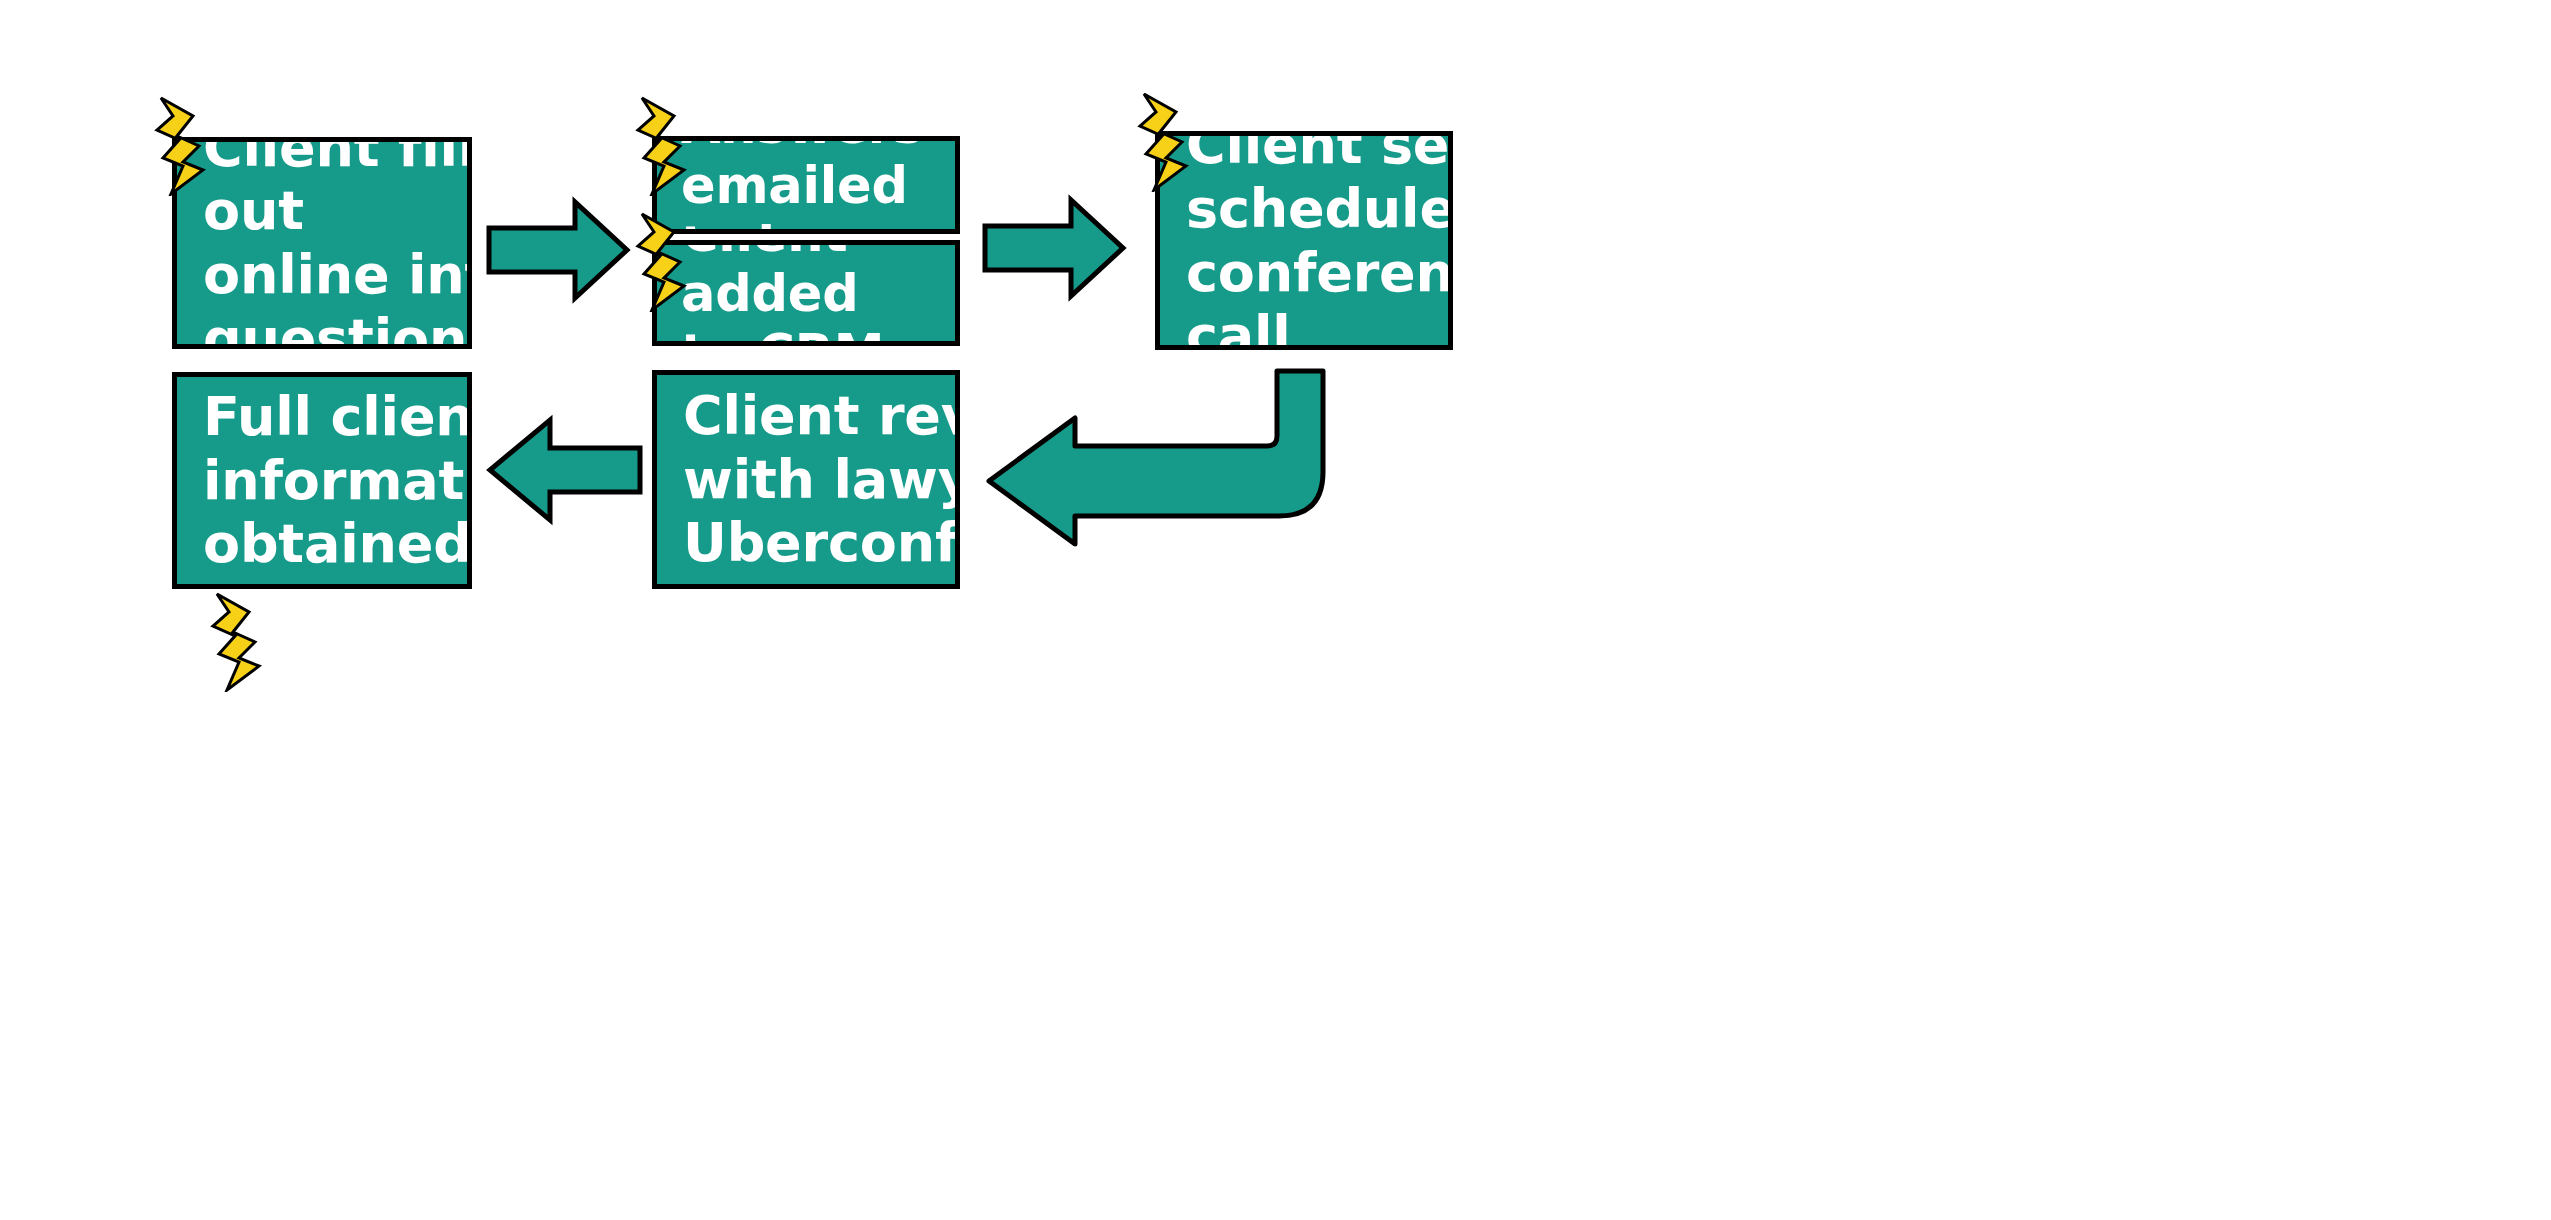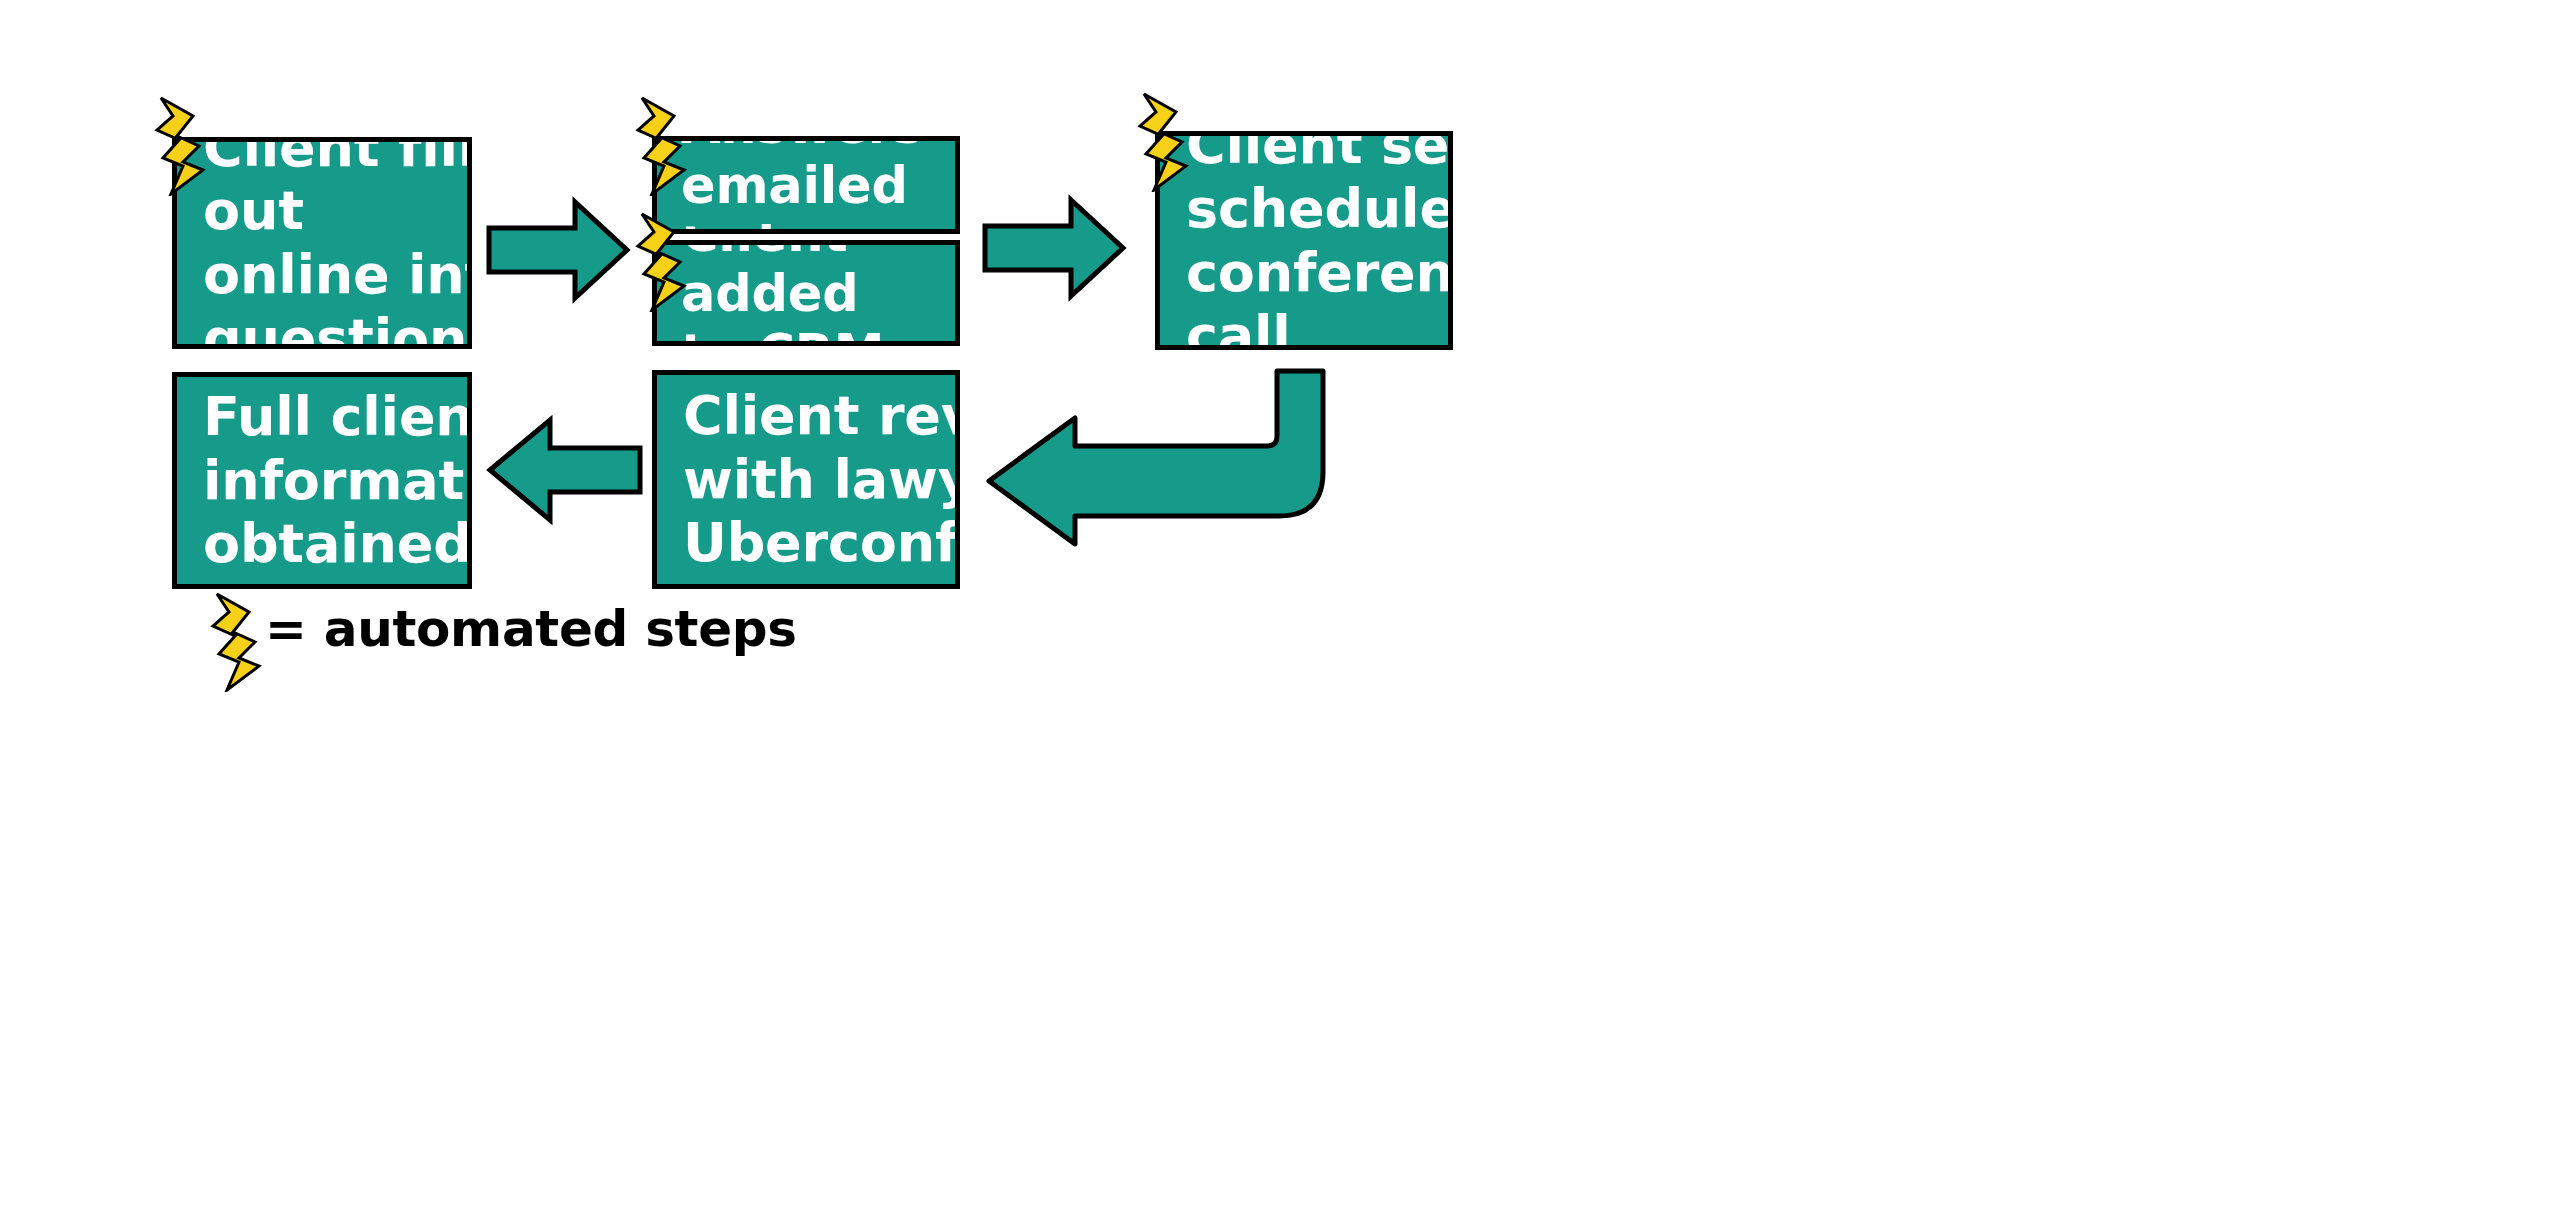--- a/index.html
+++ b/index.html
@@ -195,16 +195,15 @@
       <polygon points="14,2 46,20 30,40 52,50 36,66 56,74 24,98 36,70 16,62 32,44 10,34 26,20" fill="#F7D117" stroke="#000000" stroke-width="3" stroke-linejoin="miter"></polygon>
     </svg>
   </div>
 
   <div id="legend">
     <div class="bolt" style="left:0;top:0;">
       <svg width="70" height="100" viewBox="0 0 70 100">
         <polygon points="14,2 46,20 30,40 52,50 36,66 56,74 24,98 36,70 16,62 32,44 10,34 26,20" fill="#F7D117" stroke="#000000" stroke-width="3" stroke-linejoin="miter"></polygon>
       </svg>
     </div>
-    <div id="legend-text">= automated steps</div>
   </div>
 
 </div>
 
 </body></html>

